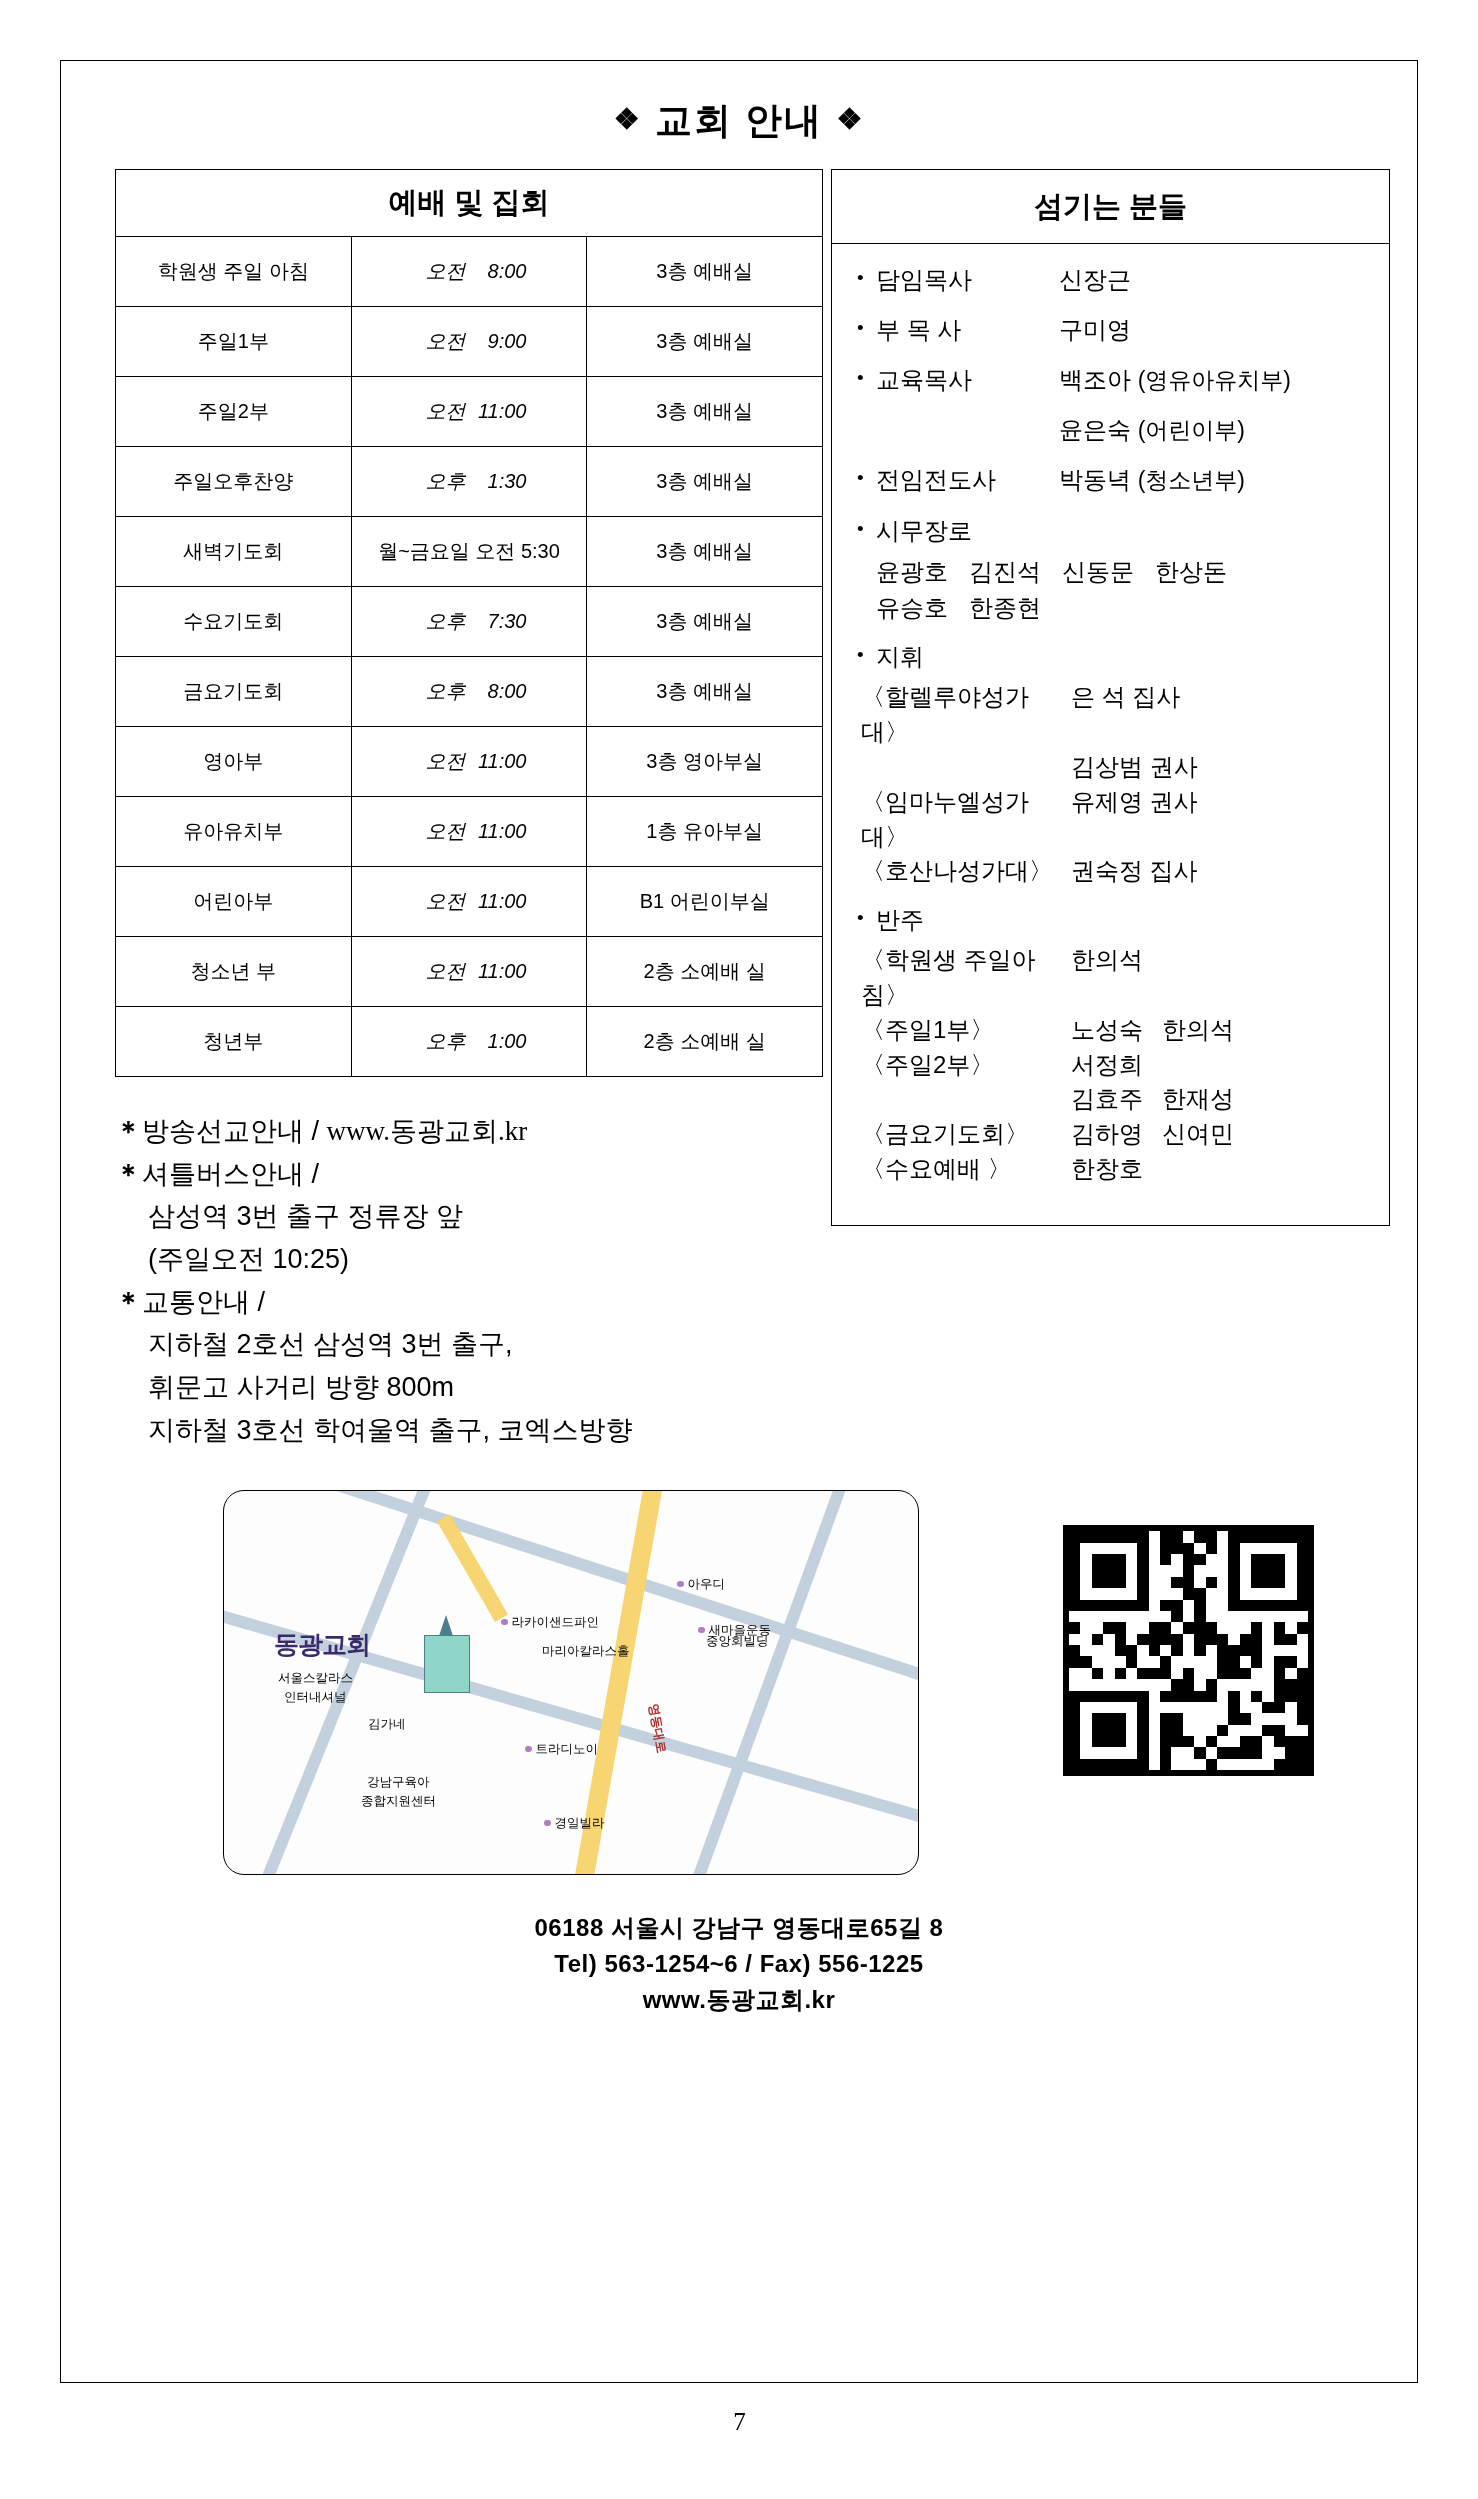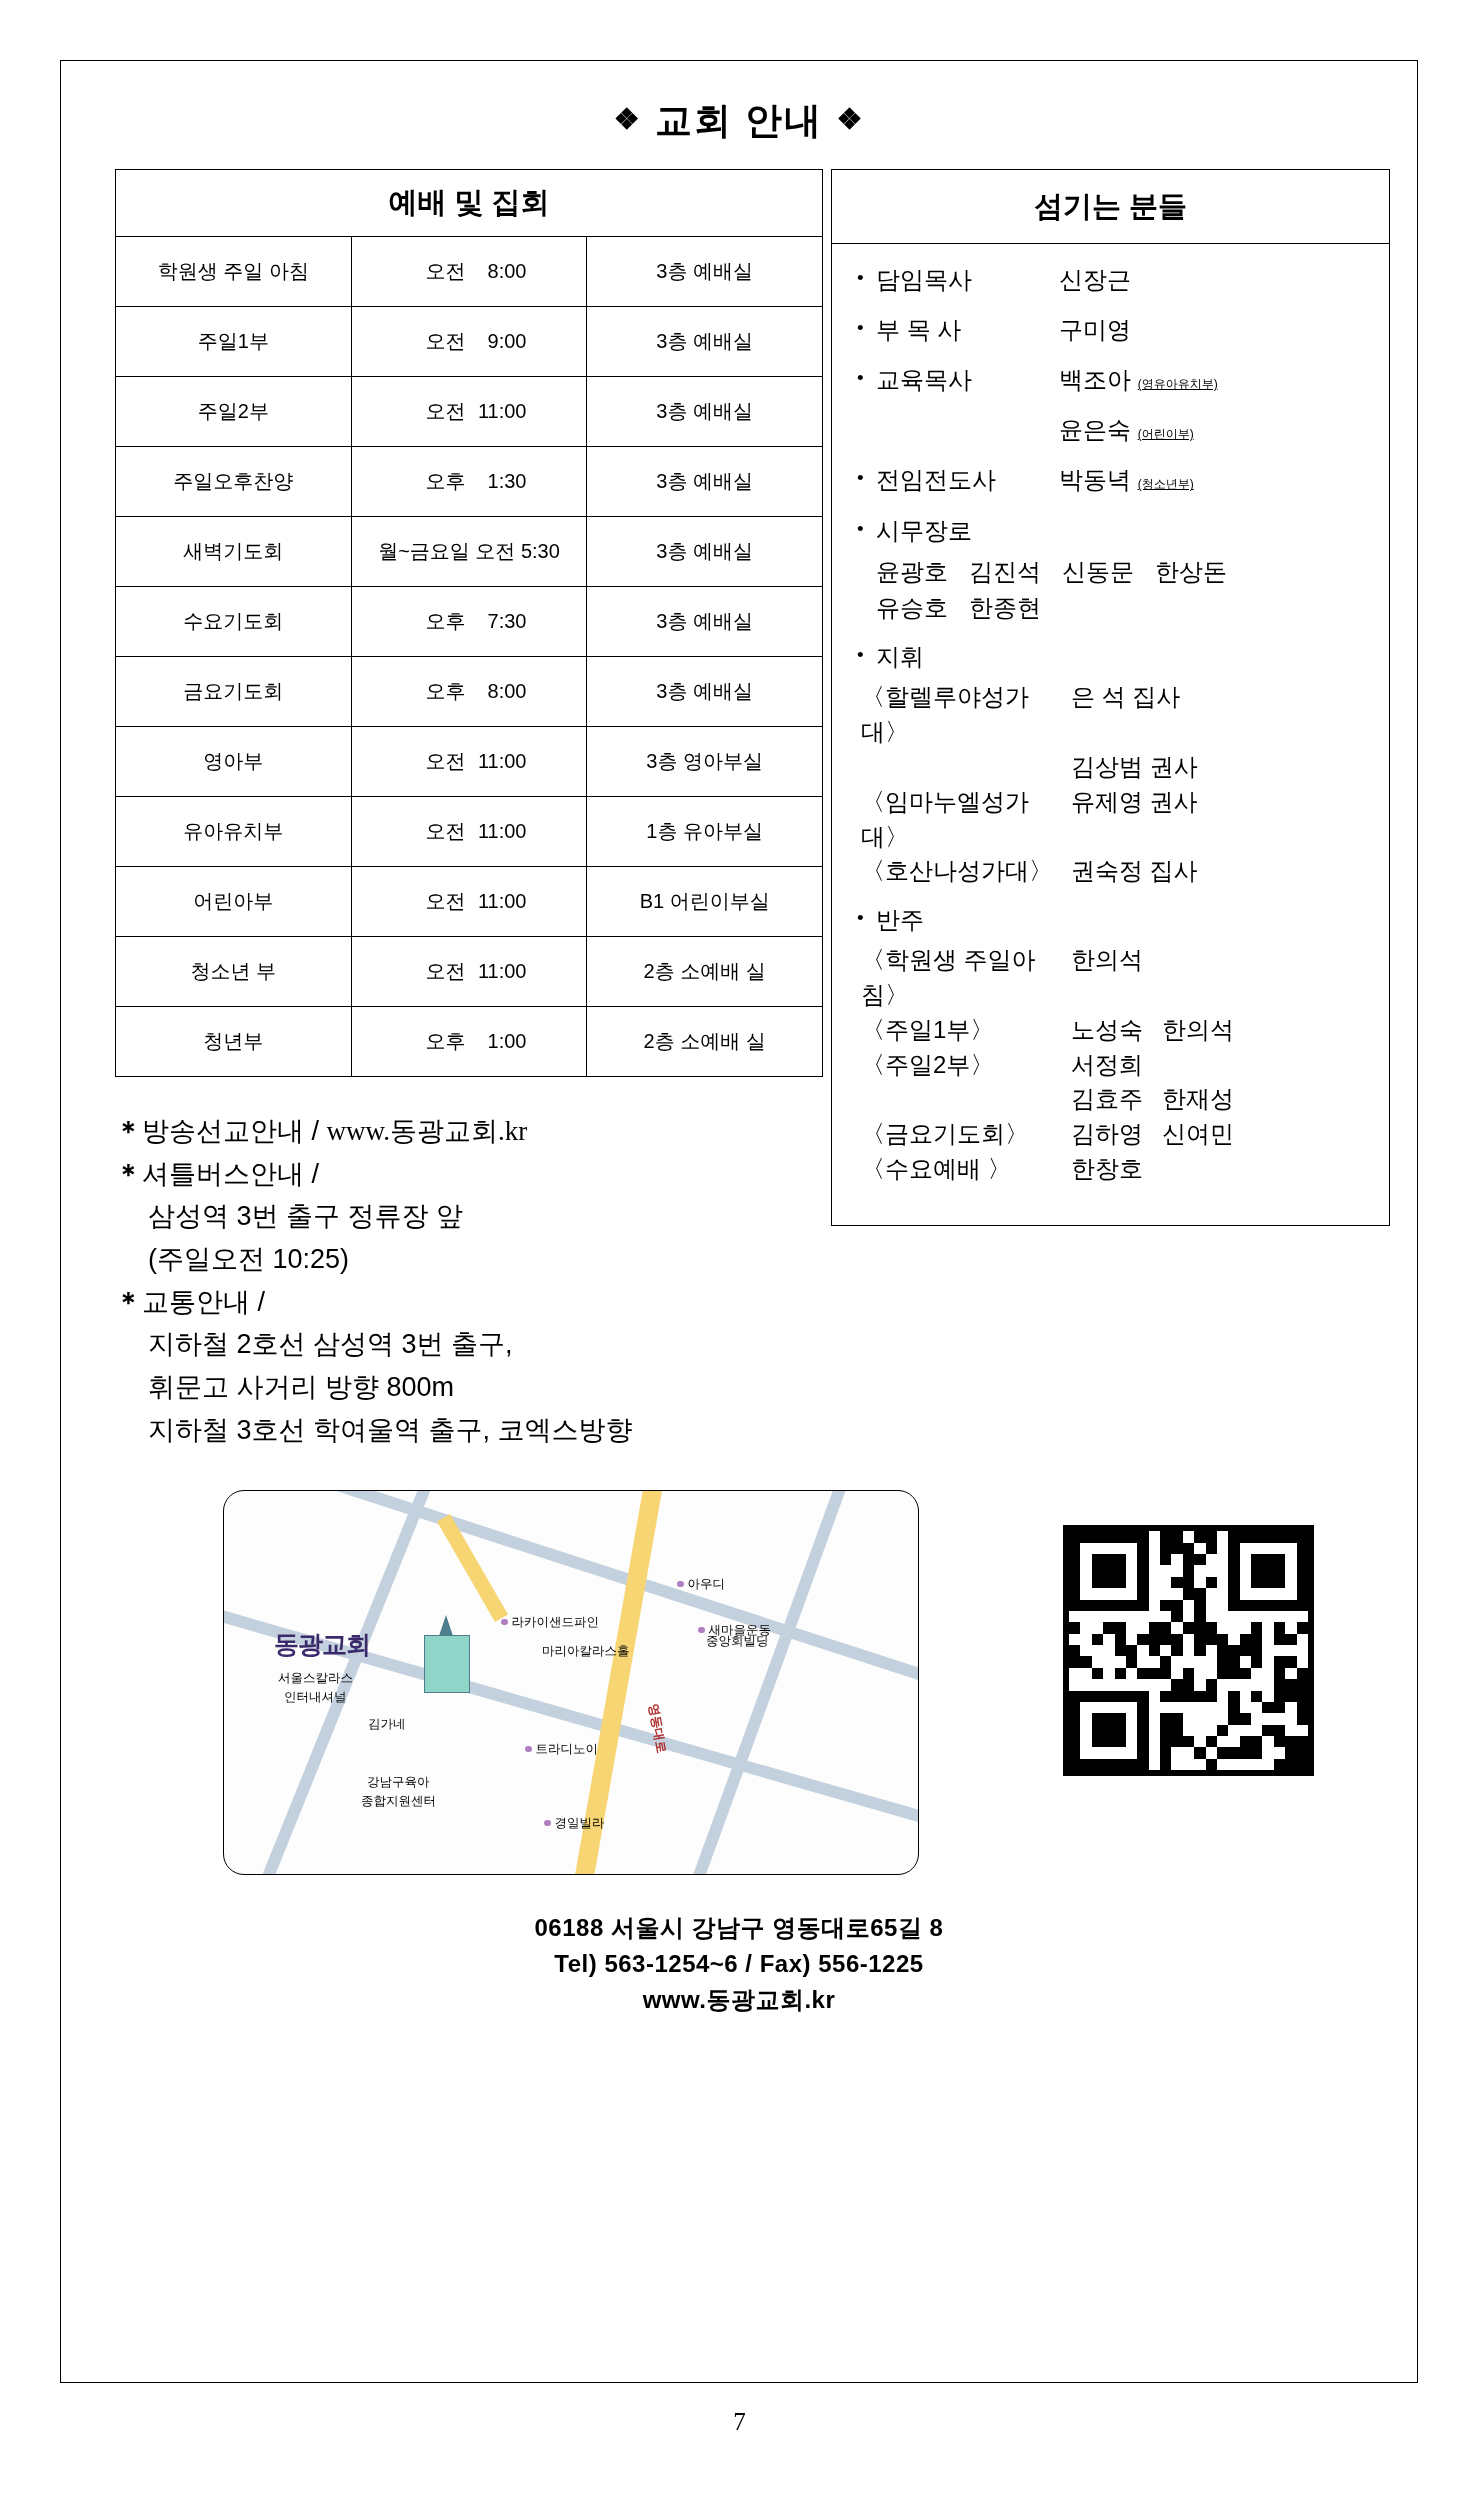--- a/index.html
+++ b/index.html
@@ -67,20 +67,21 @@
     height: 66px;
   }
   td.c-name { width: 38%; }
   td.c-time { width: 34%; }
   td.c-place { width: 28%; }
   .time-inner {
     display: flex;
     justify-content: center;
     align-items: center;
     gap: 1px;
+    font-style: italic;
   }
   .time-inner .tlabel { min-width: 54px; text-align: right; }
   .time-inner .tval { min-width: 60px; text-align: right; }
   .time-single { text-align: center; }
 
   
   .notes {
     margin-top: 33px;
     font-size: 27px;
     line-height: 1.58;
@@ -114,21 +115,21 @@
     margin-bottom: 15.4px;
   }
   .bullet {
     width: 19px;
     flex: 0 0 19px;
     font-size: 19px;
     line-height: 1.55;
   }
   .entry .role { width: 183px; flex: 0 0 183px; }
   .entry .val { flex: 1; }
-  .small { font-size: 12px; text-decoration: underline; }
+  .small { font-size: 23px; }
   .sub-line { padding-left: 202px; margin-bottom: 15.4px; }
   .block { margin-bottom: 13.5px; }
   .block .names { padding-left: 19px; line-height: 1.5; }
   .names span { display: inline-block; margin-right: 21px; }
   .grp { display: flex; padding-left: 3.9px; }
   .grp .g-name { width: 210px; flex: 0 0 210px; }
   .grp .g-val { flex: 1; }
   .grp .g-val span { display: inline-block; margin-right: 19px; }
   .cont { padding-left: 214px; }
   .cont span { display: inline-block; margin-right: 19px; }

